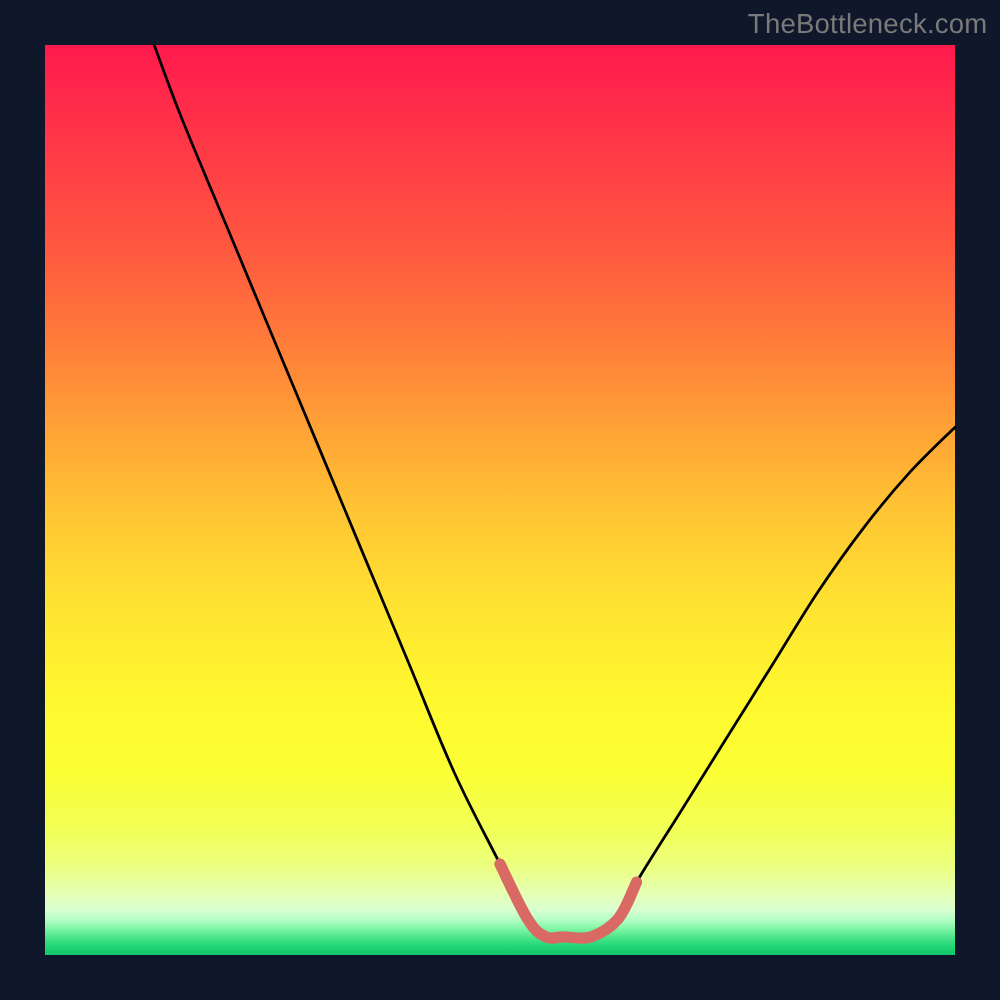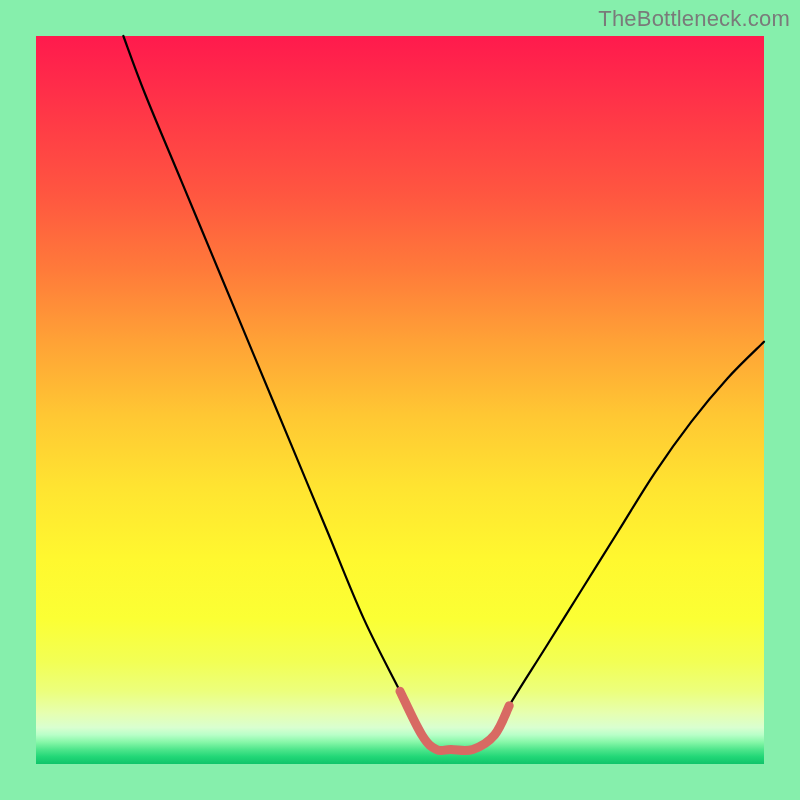--- a/index.html
+++ b/index.html
@@ -10,21 +10,21 @@
     background: #000;
     overflow: hidden;
     font-family: Arial, Helvetica, sans-serif;
   }
   .frame {
     position: absolute;
     left: 0;
     top: 0;
     width: 800px;
     height: 800px;
-    background: #86efac;
+    background: #0f172a;
   }
   .plot {
     position: absolute;
     left: 36px;
     top: 36px;
     width: 728px;
     height: 728px;
     
     background: linear-gradient(
       to bottom,

